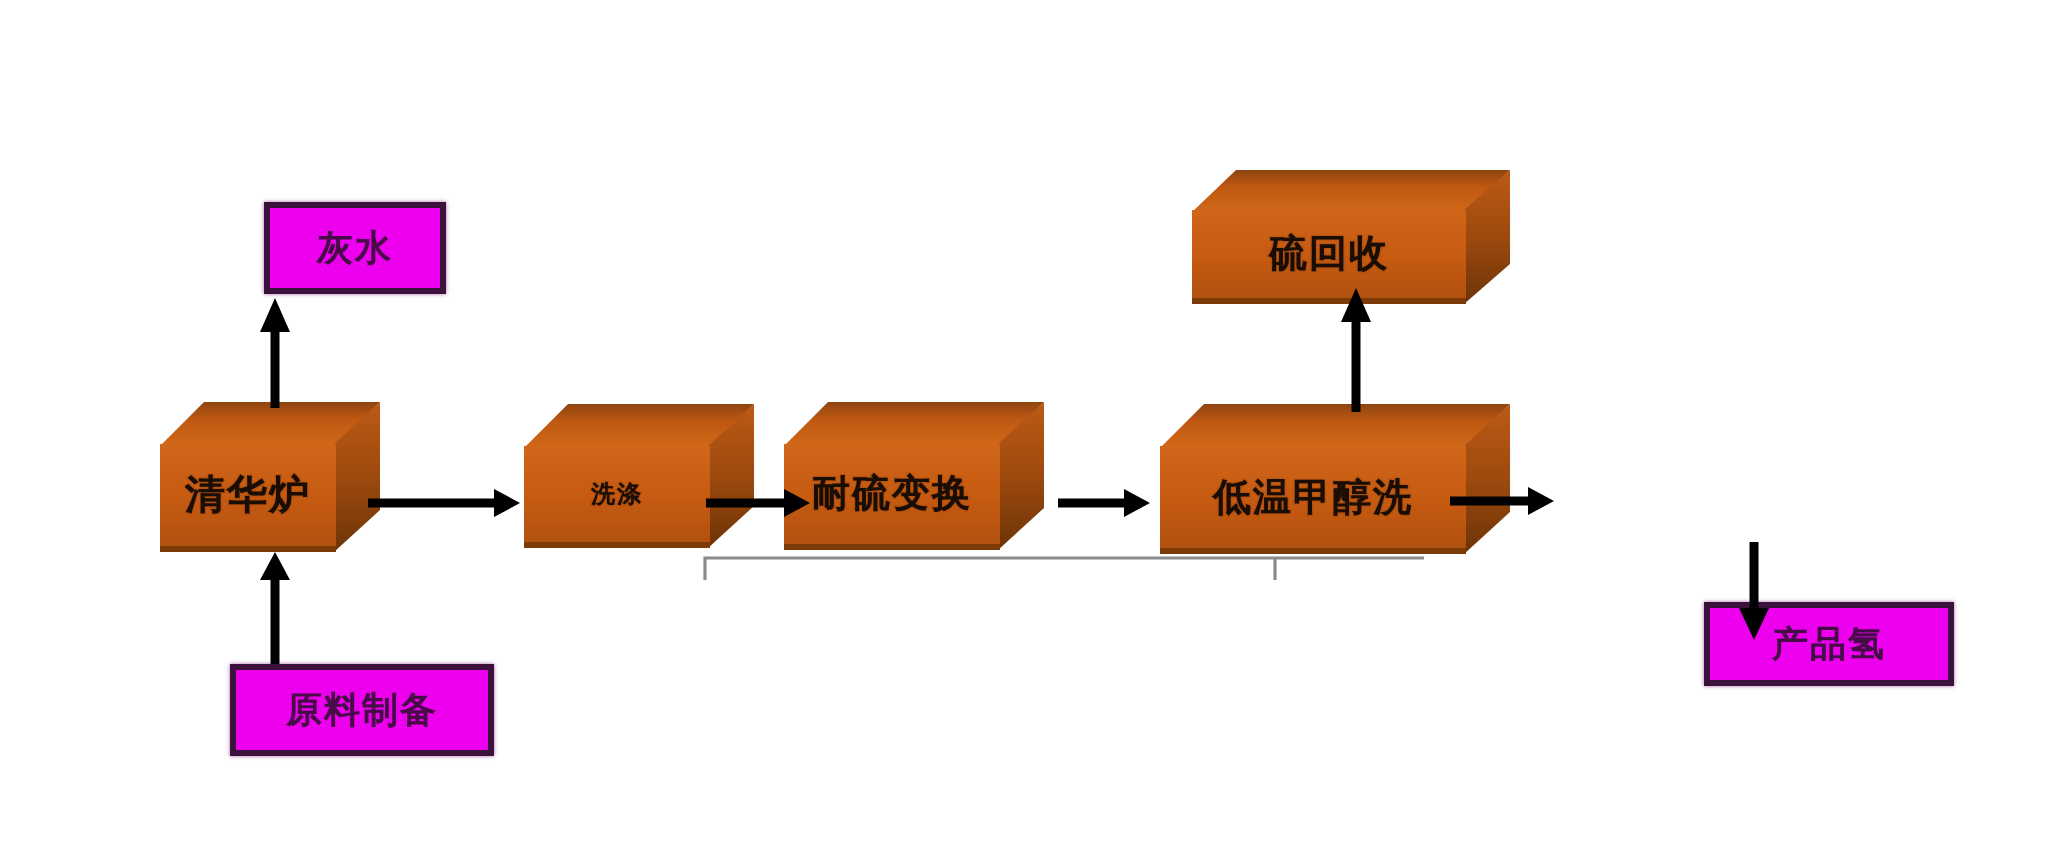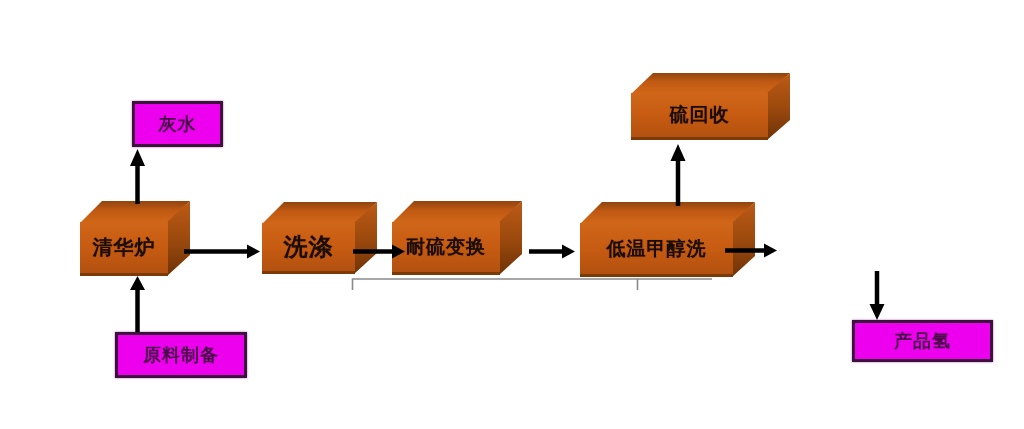--- a/index.html
+++ b/index.html
@@ -49,57 +49,57 @@
 <body>
 
 <div class="stage">
 
   <div class="iobox" style="left:92px;top:101px;width:91px;height:46px;">
     <span class="label">灰水</span>
   </div>
   <div class="iobox" style="left:75px;top:332px;width:132px;height:46px;">
     <span class="label">原料制备</span>
   </div>
-  <div class="iobox" style="left:812px;top:320px;width:141px;height:42px;">
+  <div class="iobox" style="left:812px;top:301px;width:125px;height:42px;">
     <span class="label">产品氢</span>
   </div>
 
   <div class="box3d" style="left:80px;top:201px;width:110px;height:75px;">
     <div class="face top"></div>
     <div class="face side"></div>
     <div class="face front">
       <span class="label" style="font-size:20px;">清华炉</span>
     </div>
   </div>
 
   <div class="box3d" style="left:262px;top:202px;width:115px;height:72px;">
     <div class="face top"></div>
     <div class="face side"></div>
     <div class="face front">
-      <span class="label" style="font-size:24px;text-align:center;">洗涤</span>
+      <span class="label" style="font-size:12px;text-align:center;">洗涤</span>
     </div>
   </div>
 
   <div class="box3d" style="left:392px;top:201px;width:130px;height:74px;">
     <div class="face top"></div>
     <div class="face side"></div>
     <div class="face front">
       <span class="label">耐硫变换</span>
     </div>
   </div>
 
   <div class="box3d" style="left:580px;top:202px;width:175px;height:75px;text-decoration:underline;">
     <div class="face top"></div>
     <div class="face side"></div>
     <div class="face front">
       <span class="label">低温甲醇洗</span>
     </div>
   </div>
 
-  <div class="box3d" style="left:596px;top:73px;width:159px;height:67px;margin-left:35px;--dy:20px;">
+  <div class="box3d" style="left:596px;top:85px;width:159px;height:67px;--dy:20px;">
     <div class="face top"></div>
     <div class="face side"></div>
     <div class="face front">
       <span class="label">硫回收</span>
     </div>
   </div>
 
 
   <svg class="overlay" viewBox="0 0 1024 429">
 

